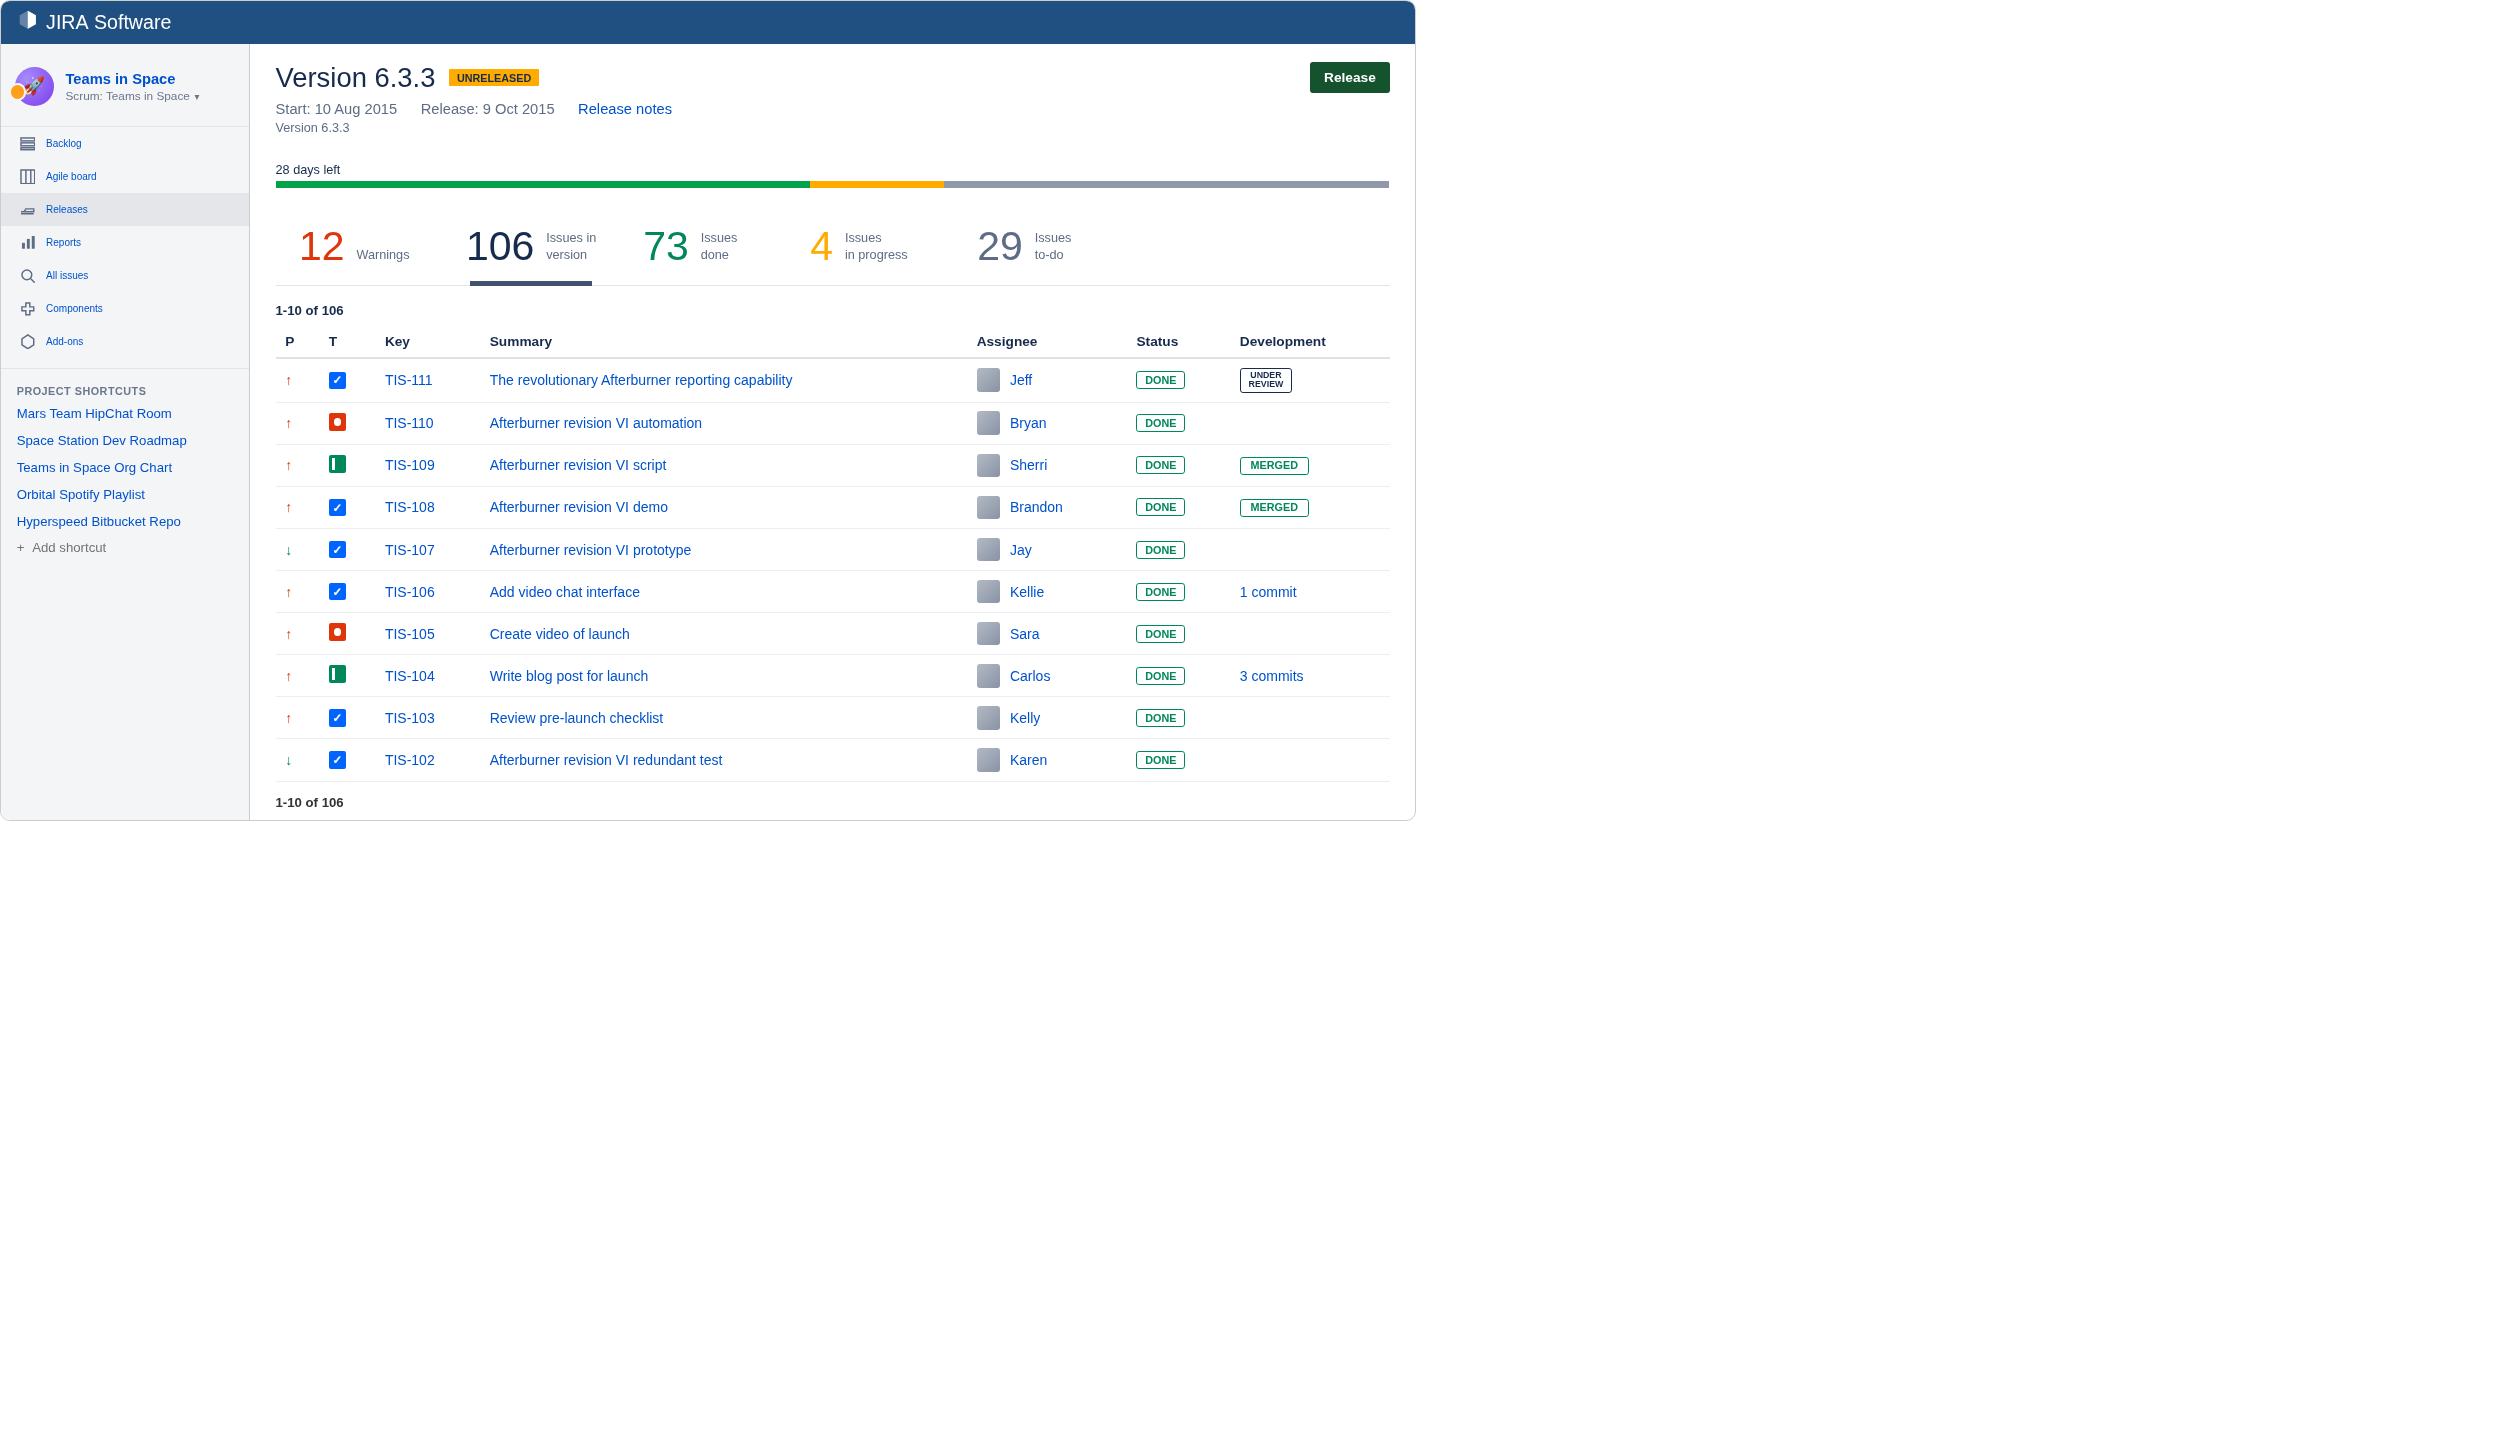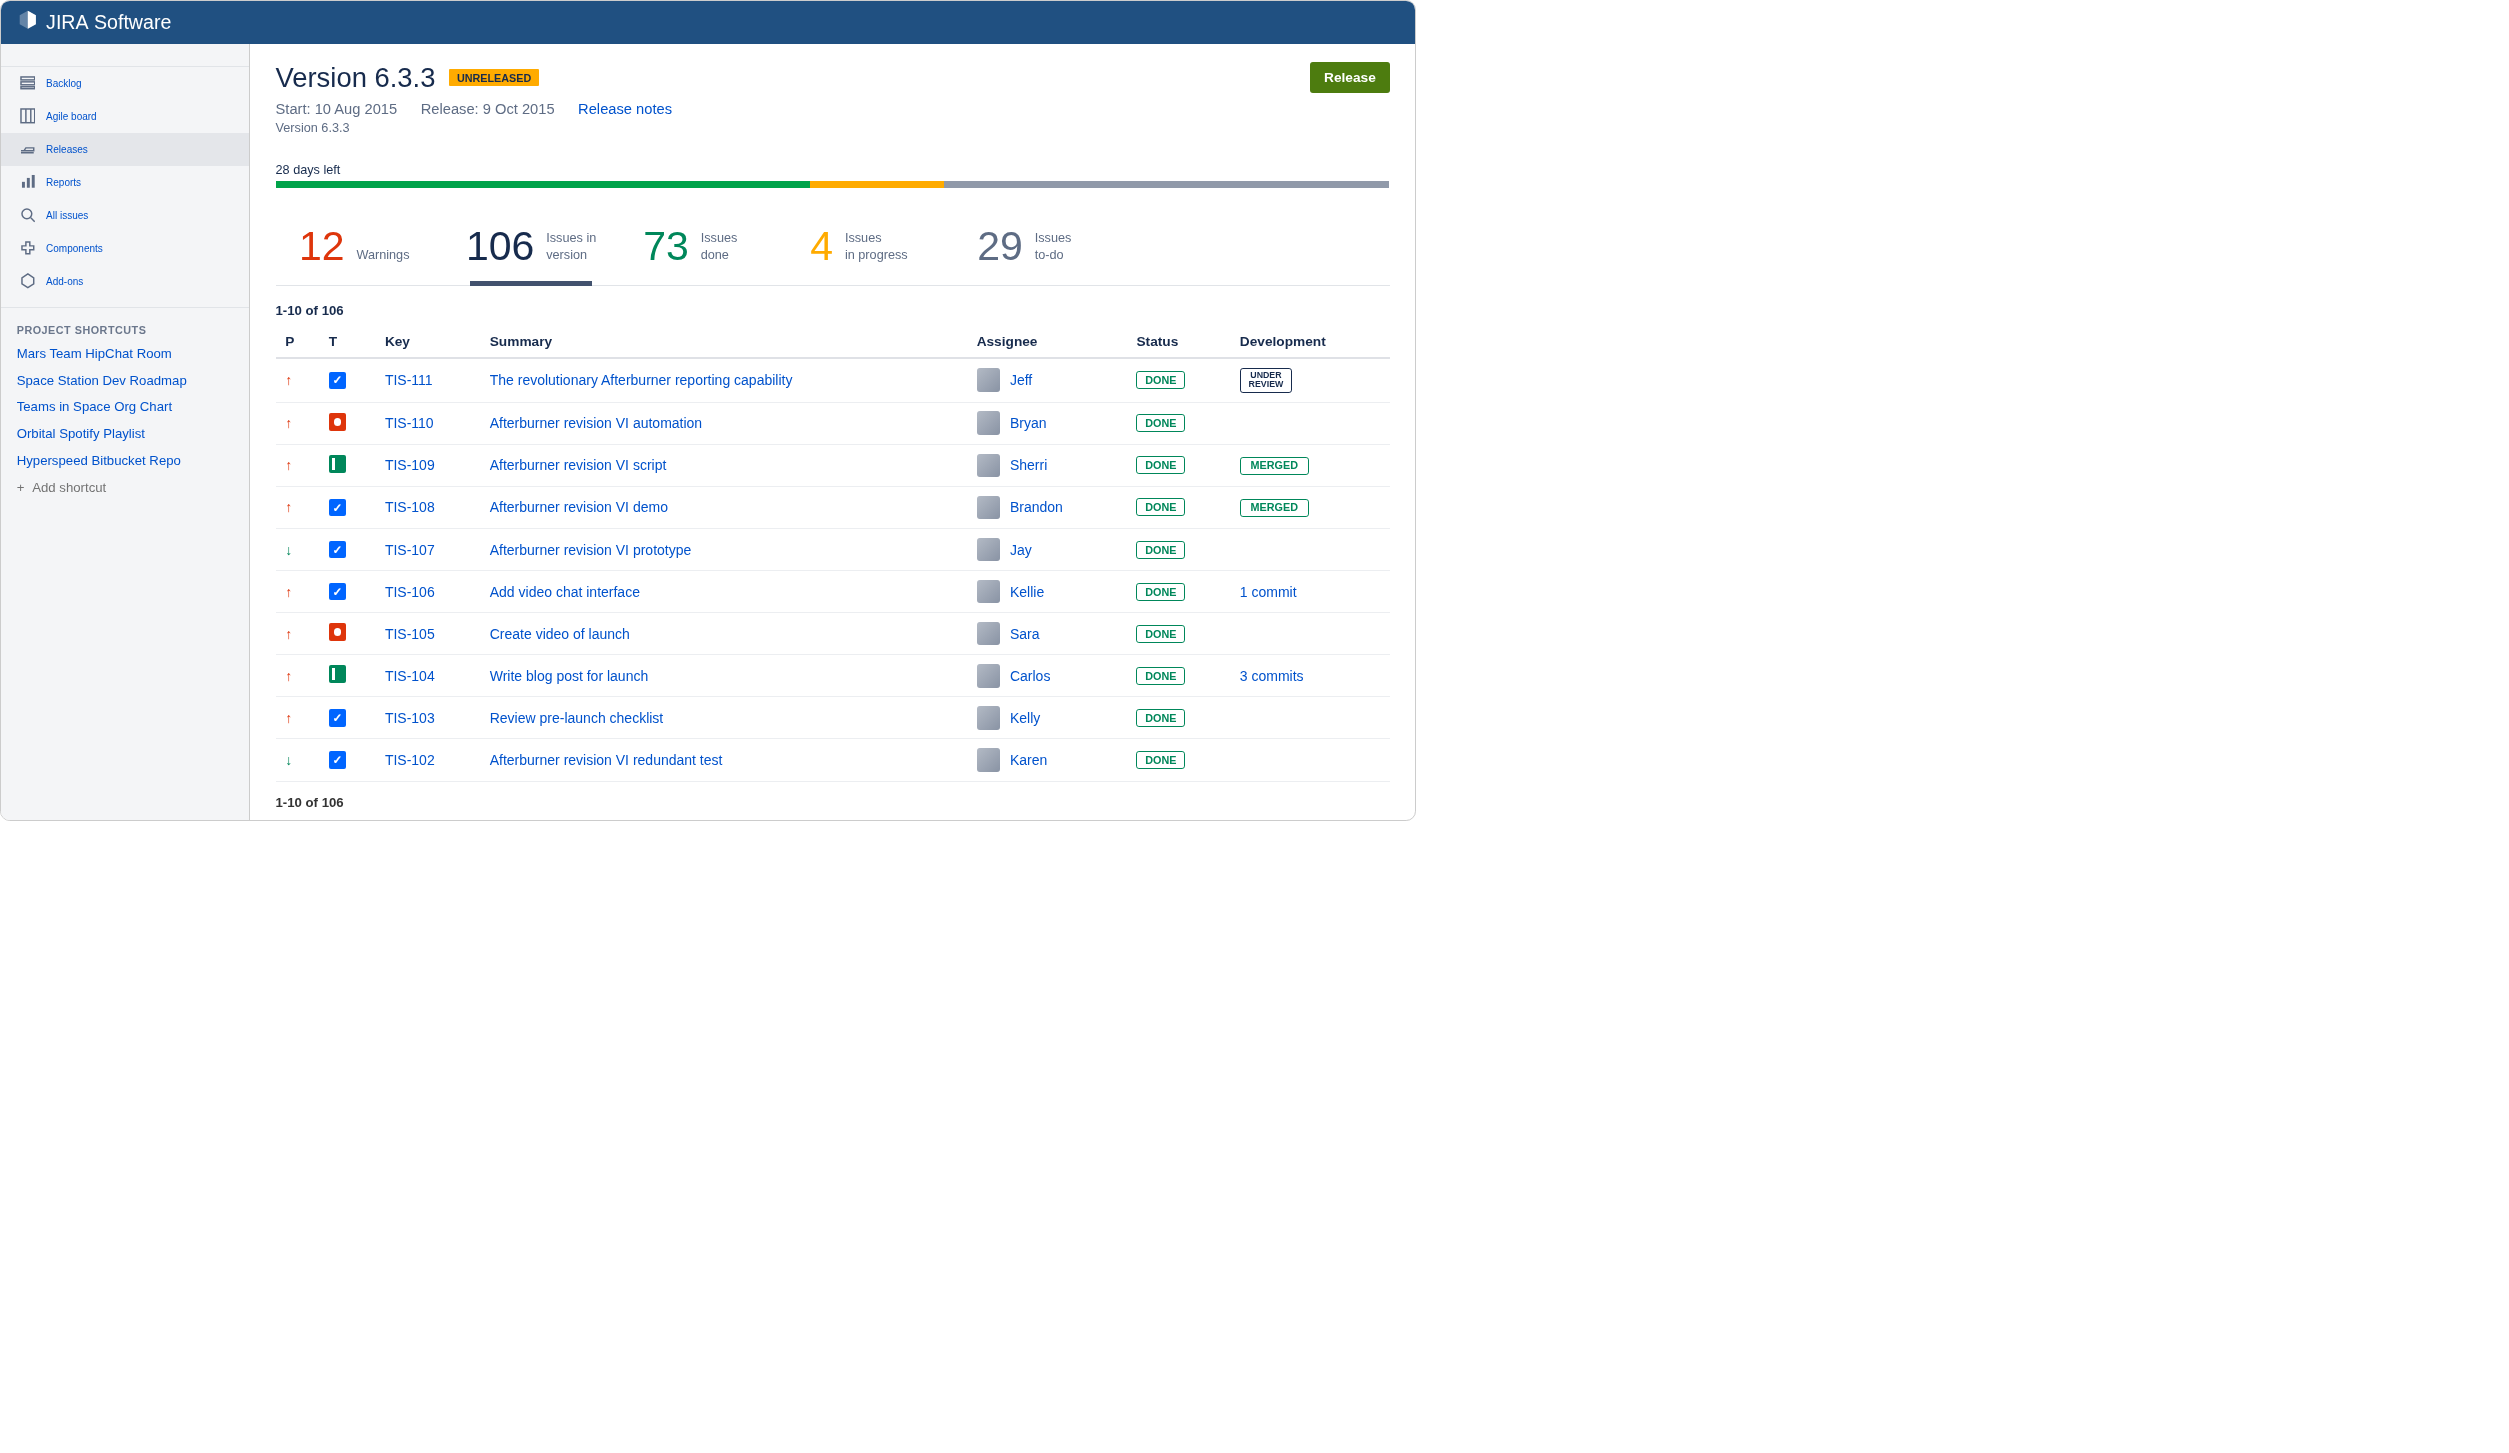--- a/index.html
+++ b/index.html
@@ -68,21 +68,21 @@
 
   .main { flex: 1; overflow-y: auto; padding: 17.6px 25.5px 19.6px; position: relative; }
   .title-row { display: flex; align-items: center; justify-content: space-between; }
   .title-left { display: flex; align-items: center; }
   .page-title { font-size: 27.4px; font-weight: 500; color: #172b4d; }
   .status-lozenge {
     margin-left: 13.7px; background:#ffab00; color:#172b4d;
     font-size: 10.8px; font-weight: 700; padding: 2.9px 7.8px; border-radius: 1px;
   }
   .release-btn {
-    background:#4d7c0f; color:#fff; border:none; border-radius:2.9px;
+    background:#14532d; color:#fff; border:none; border-radius:2.9px;
     padding:7.8px 13.7px; font-size:13.7px; font-weight:600; cursor:pointer;
   }
   .meta-row { margin-top: 7.8px; color:#5e6c84; font-size:14.7px; display:flex; gap:23.5px; align-items:flex-start;}
   .meta-row .link { color:#0052cc; cursor:pointer; }
   .breadcrumb { font-size: 12.7px; color:#5e6c84; margin-top:3.9px; }
 
   .days-left { font-size: 12.7px; color:#172b4d; margin-top: 27.4px; margin-bottom: 3.9px;}
   .progress { display:flex; height:7.8px; width:100%; }
   .progress .seg1 { background:#36b37e; }
   .progress .done { background:#00a34a; }
@@ -148,20 +148,29 @@
         </svg>
     </span>
     <span class="logo-text">
       <b>JIRA</b> <span>Software</span>
     </span>
   </div>
 </div>
 
 <div class="body">
   <aside class="sidebar">
+    <div class="project-header">
+      <div class="project-avatar"></div>
+      <div class="project-info">
+        <div class="project-name">Teams in Space</div>
+        <div class="project-type">
+          <span>Scrum: Teams in Space</span><span class="caret-down"> ▾</span>
+        </div>
+      </div>
+    </div>
     <nav class="nav" id="nav-list">
         <div class="nav-item">
           <span class="nav-icon">
             <svg width="15.7" height="15.7" viewBox="0 0 16 16" fill="none" stroke="#5e6c84" stroke-width="1.5">
               <rect x="1" y="2" width="14" height="3"></rect>
               <rect x="1" y="7" width="14" height="3"></rect>
               <rect x="1" y="12" width="14" height="2"></rect>
             </svg>
           </span>
     <span class="nav-label">Backlog</span>

